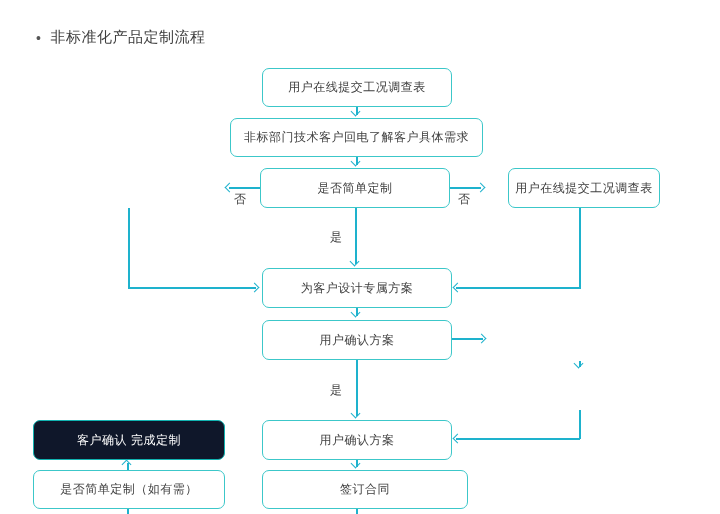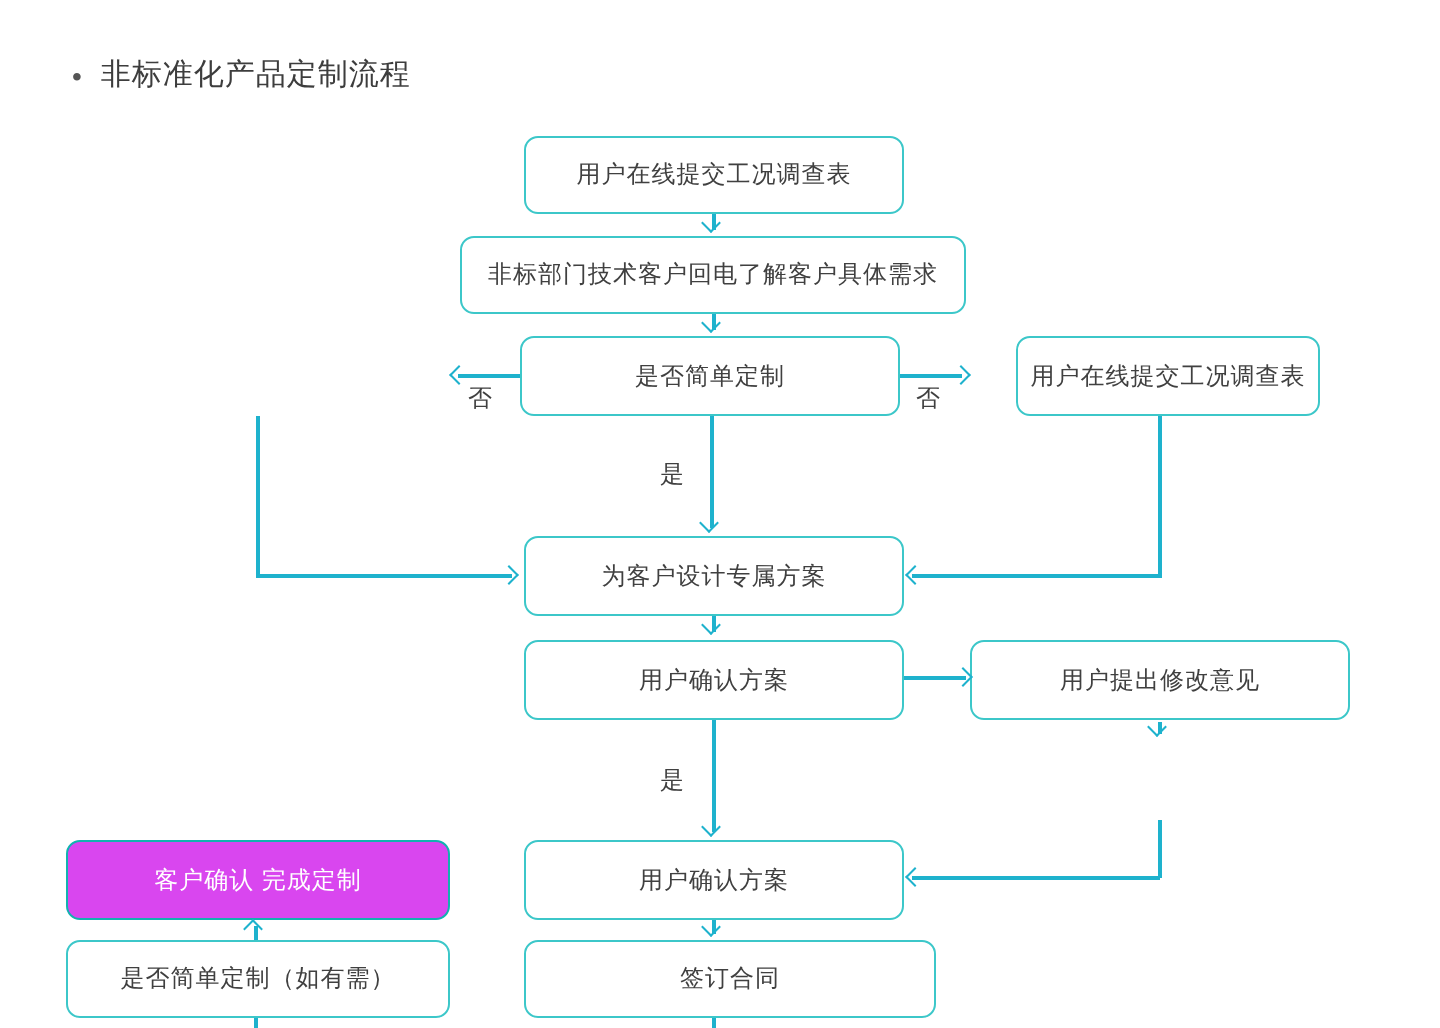--- a/index.html
+++ b/index.html
@@ -20,21 +20,21 @@
     position:absolute;
     box-sizing:border-box;
     border:1.5px solid #3cc7c9;
     border-radius:7px;
     background:#ffffff;
     display:flex;align-items:center;justify-content:center;
     font-size:12px;color:#404040;
     text-align:center;letter-spacing:0.5px;
   }
   .box.filled{
-    background:#d946ef;
+    background:#0f172a;
     border-color:#11b2b0;
     color:#ffffff;
   }
   .vl{position:absolute;width:1.5px;background:#1eb2cd;}
   .hl{position:absolute;height:1.5px;background:#1eb2cd;}
   .ah{
     position:absolute;width:7px;height:7px;
     border-right:1.5px solid #1eb2cd;
     border-bottom:1.5px solid #1eb2cd;
     box-sizing:border-box;
@@ -67,23 +67,20 @@
     <span>是否简单定制</span>
   </div>
   <div class="box" style="left:508px;top:168px;width:152px;height:40px">
     <span>用户在线提交工况调查表</span>
   </div>
   <div class="box" style="left:262px;top:268px;width:190px;height:40px">
     <span>为客户设计专属方案</span>
   </div>
   <div class="box" style="left:262px;top:320px;width:190px;height:40px">
     <span>用户确认方案</span>
-  </div>
-  <div class="box" style="left:485px;top:320px;width:190px;height:40px">
-    <span>用户提出修改意见</span>
   </div>
   <div class="box" style="left:262px;top:420px;width:190px;height:40px">
     <span>用户确认方案</span>
   </div>
   <div class="box" style="left:262px;top:470px;width:206px;height:39px">
     <span>签订合同</span>
   </div>
   <div class="box filled" style="left:33px;top:420px;width:192px;height:40px">
     <span>客户确认 完成定制</span>
   </div>

